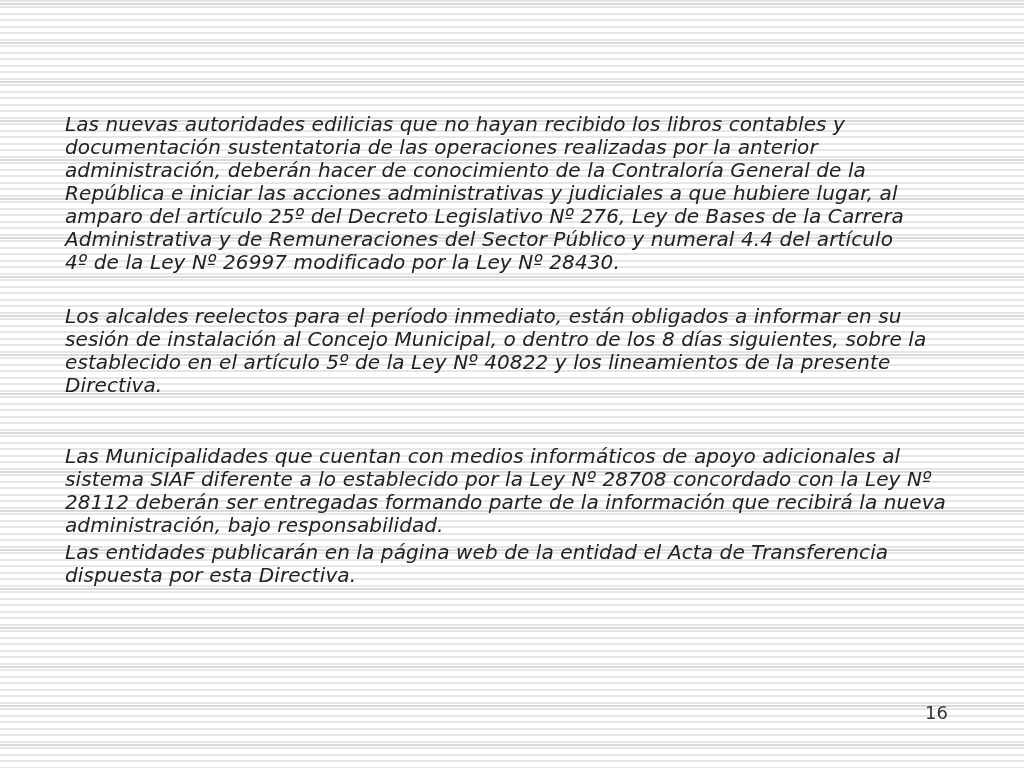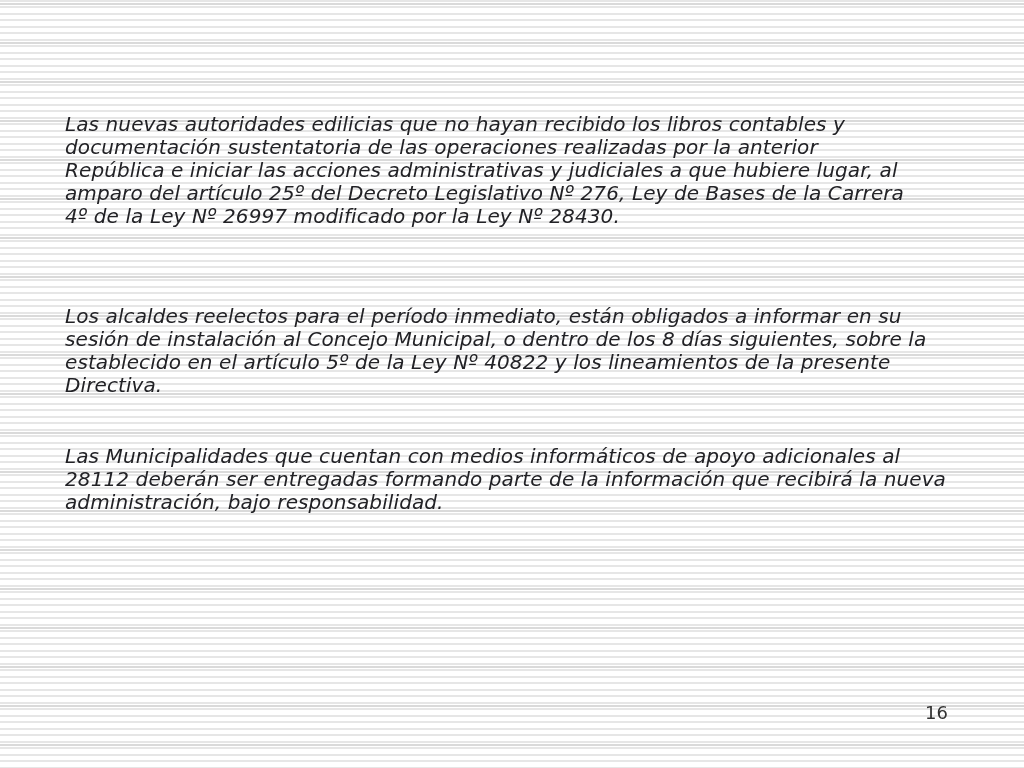--- a/index.html
+++ b/index.html
@@ -51,29 +51,36 @@
     text-align: right;
   }
 </style>
 </head>
 <body>
 
 <div class="slide">
   <div class="textblock para-1">
       <div class="line">Las nuevas autoridades edilicias que no hayan recibido los libros contables y</div>
       <div class="line">documentación sustentatoria de las operaciones realizadas por la anterior</div>
+      <div class="line">administración, deberán hacer de conocimiento de la Contraloría General de la</div>
       <div class="line">República e iniciar las acciones administrativas y judiciales a que hubiere lugar, al</div>
       <div class="line">amparo del artículo 25º del Decreto Legislativo Nº 276, Ley de Bases de la Carrera</div>
+      <div class="line">Administrativa y de Remuneraciones del Sector Público y numeral 4.4 del artículo</div>
       <div class="line">4º de la Ley Nº 26997 modificado por la Ley Nº 28430.</div>
     </div>
   <div class="textblock para-2">
       <div class="line">Los alcaldes reelectos para el período inmediato, están obligados a informar en su</div>
       <div class="line">sesión de instalación al Concejo Municipal, o dentro de los 8 días siguientes, sobre la</div>
       <div class="line">establecido en el artículo 5º de la Ley Nº 40822 y los lineamientos de la presente</div>
       <div class="line">Directiva.</div>
     </div>
   <div class="textblock para-3">
       <div class="line">Las Municipalidades que cuentan con medios informáticos de apoyo adicionales al</div>
+      <div class="line">sistema SIAF diferente a lo establecido por la Ley Nº 28708 concordado con la Ley Nº</div>
       <div class="line">28112 deberán ser entregadas formando parte de la información que recibirá la nueva</div>
       <div class="line">administración, bajo responsabilidad.</div>
+    </div>
+  <div class="textblock para-4">
+      <div class="line">Las entidades publicarán en la página web de la entidad el Acta de Transferencia</div>
+      <div class="line">dispuesta por esta Directiva.</div>
     </div>
   <div class="page-number">16</div>
 </div>
 
 </body></html>

